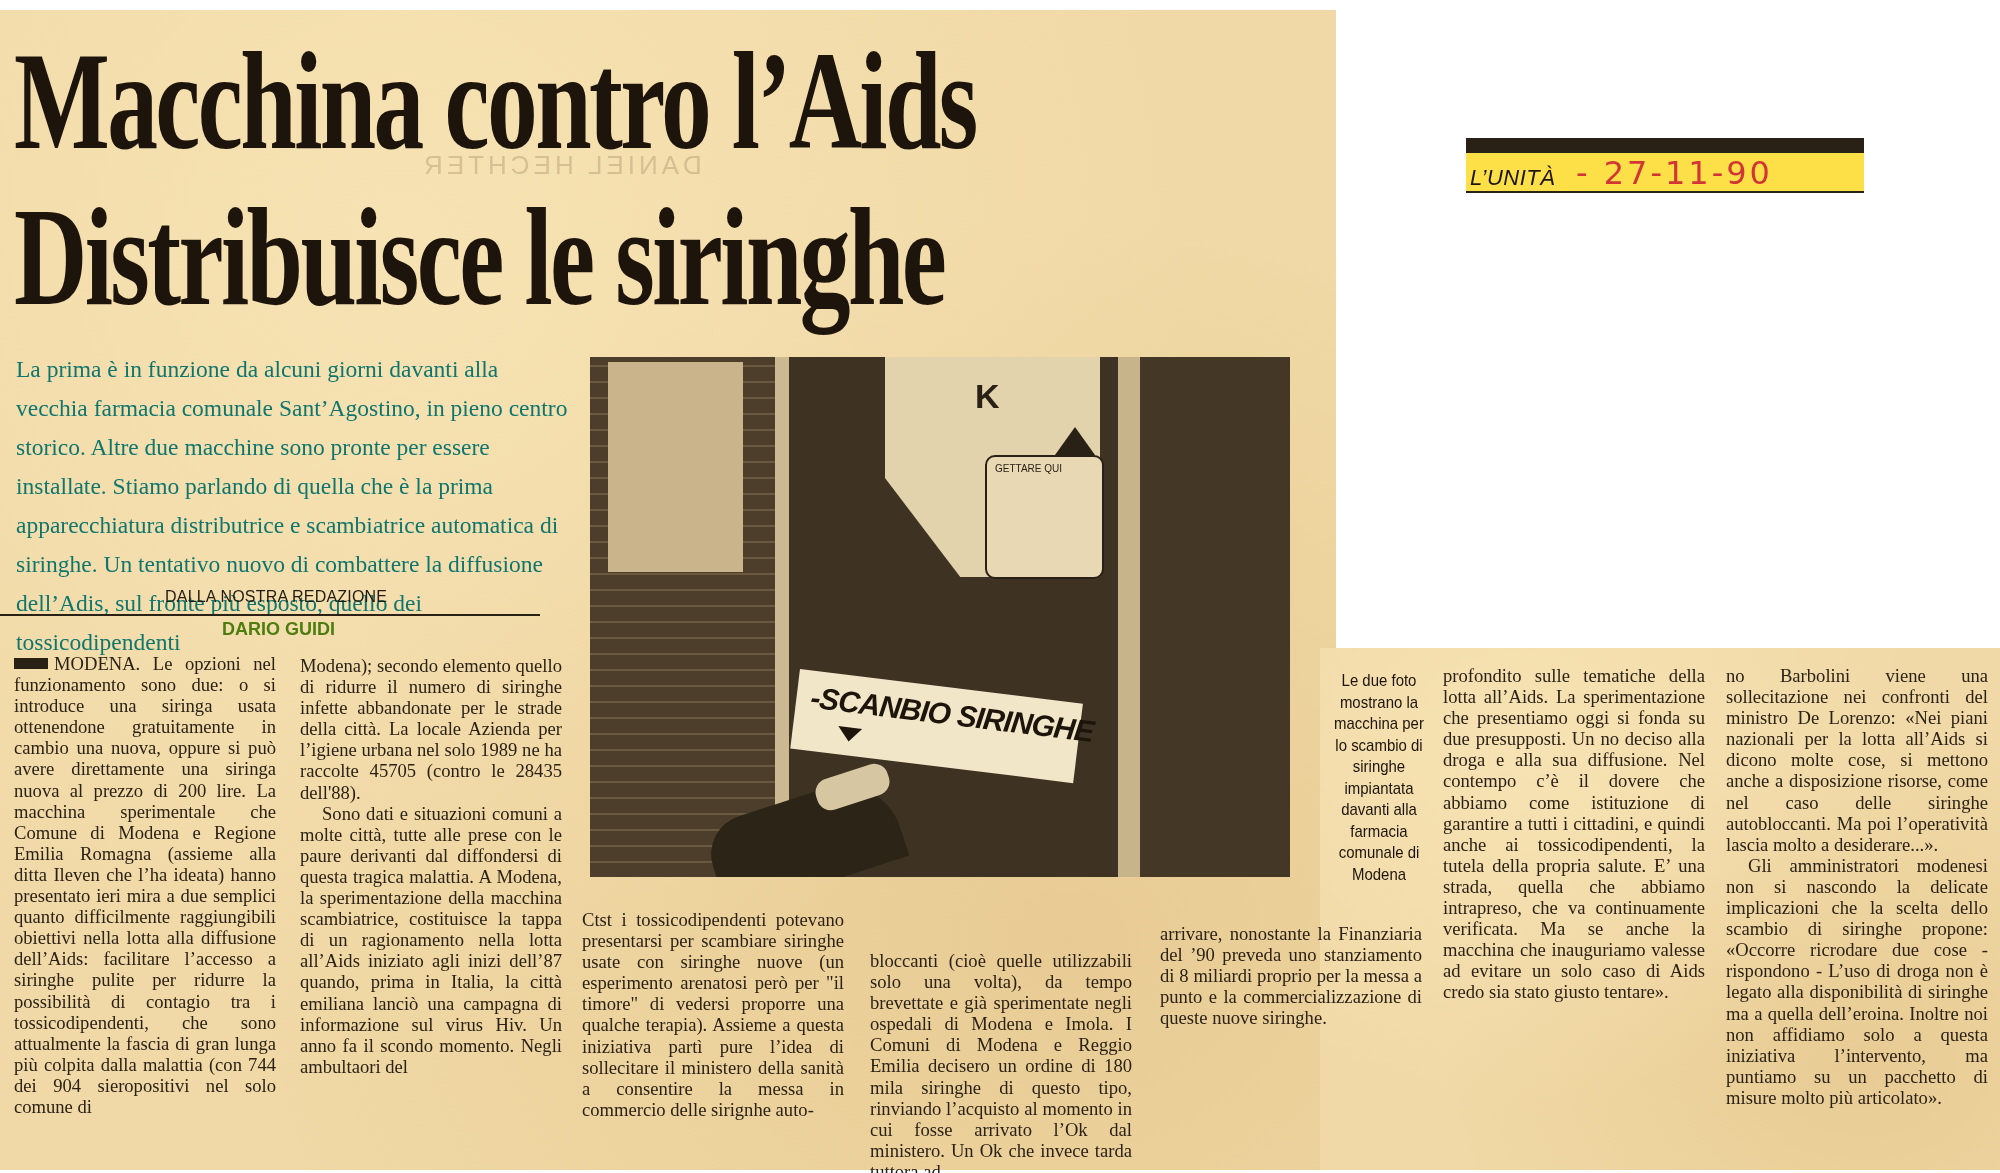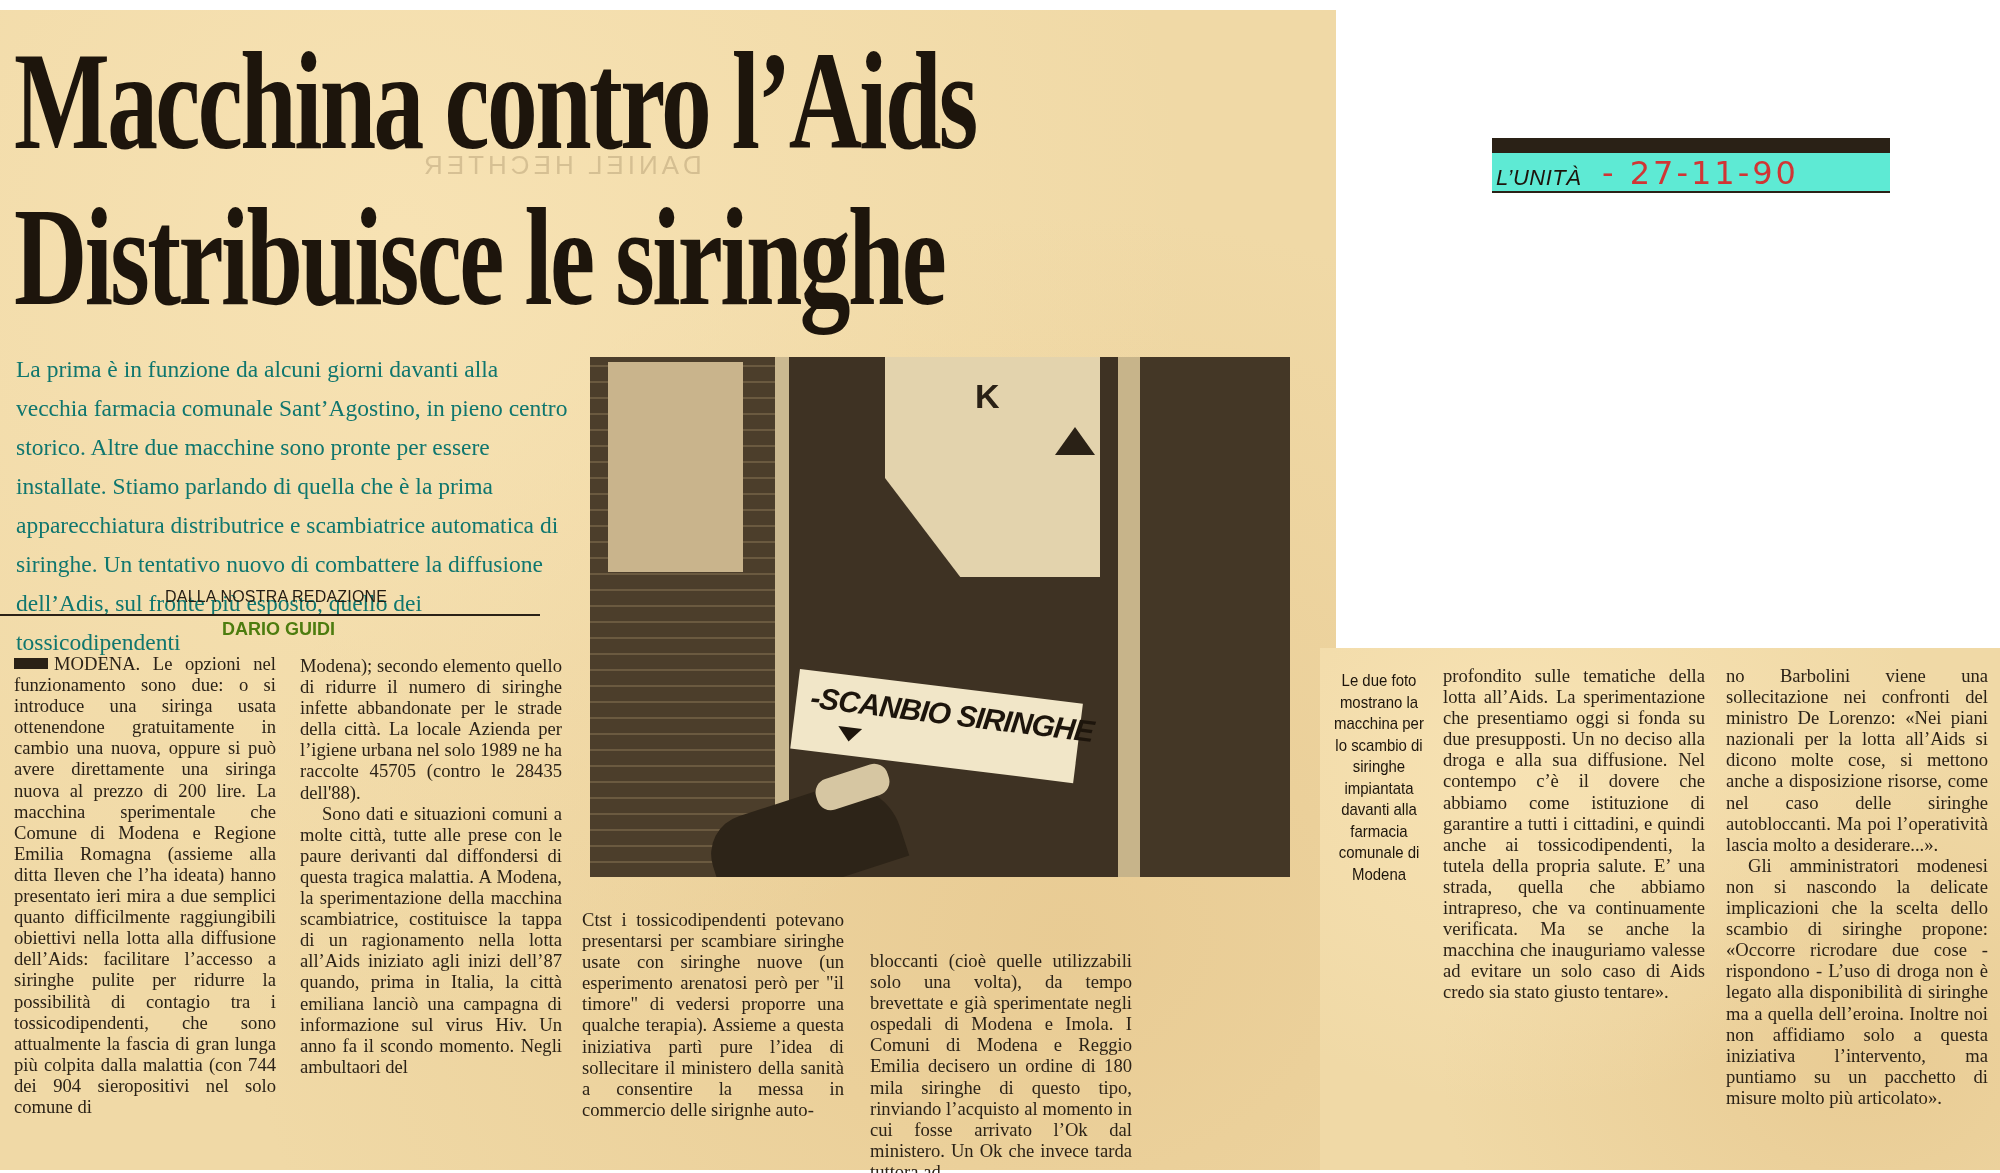--- a/index.html
+++ b/index.html
@@ -68,21 +68,21 @@
                    border-right:12px solid transparent; border-top:14px solid #1d150c; }
   .ph-hand { position:absolute; left:120px; top:440px; width:190px; height:90px; background:#2d2418;
              border-radius:40px 60px 0 0; transform:rotate(-18deg); }
   .ph-fingers { position:absolute; left:225px; top:414px; width:75px; height:32px; background:#d6c6a2;
                 border-radius:14px; transform:rotate(-18deg); }
 
   .caption { position:absolute; left:1320px; top:670px; width:118px; text-align:center;
              font-family:"Liberation Sans", sans-serif; font-size:17px; line-height:21.5px; color:#1d150c;
              transform:scaleX(0.88); transform-origin:center top; }
 
-  .date-slip { position:absolute; left:1466px; top:138px; width:398px; height:55px; background:#5eead4;margin-left:26px; }
+  .date-slip { position:absolute; left:1466px; top:138px; width:398px; height:55px; background:#fde047; }
   .date-slip-bar { position:absolute; left:0; top:0; width:100%; height:15px; background:#2a2116; }
   .date-slip-rule { position:absolute; left:0; bottom:0; width:100%; height:2px; background:#2a2116; }
   .date-paper { position:absolute; left:4px; top:27px; font-family:"Liberation Sans", sans-serif; font-style:italic;
                 font-size:22px; color:#1d150c; letter-spacing:0.5px; }
   .date-hand { position:absolute; left:110px; top:16px; font-family:"DejaVu Sans", sans-serif; font-size:32px;
                color:#d13535; letter-spacing:3px; font-weight:normal; }
 </style>
 </head>
 <body>
 
@@ -111,39 +111,43 @@
 
 <div id="col3" class="col">
   <p>Ctst i tossicodipendenti potevano presentarsi per scambiare siringhe usate con siringhe nuove (un esperimento arenatosi però per "il timore" di vedersi proporre una qualche terapia). Assieme a questa iniziativa partì pure l’idea di sollecitare il ministero della sanità a consentire la messa in commercio delle sirignhe auto-</p>
 </div>
 
 <div id="col4" class="col">
   <p>bloccanti (cioè quelle utilizzabili solo una volta), da tempo brevettate e già sperimentate negli ospedali di Modena e Imola. I Comuni di Modena e Reggio Emilia decisero un ordine di 180 mila siringhe di questo tipo, rinviando l’acquisto al momento in cui fosse arrivato l’Ok dal ministero. Un Ok che invece tarda tuttora ad</p>
 </div>
 
 <div id="col5" class="col">
+  <p>arrivare, nonostante la Finanziaria del ’90 preveda uno stanziamento di 8 miliardi proprio per la messa a punto e la commercializzazione di queste nuove siringhe.</p>
 </div>
 
 <div id="col6" class="col">
   <p>profondito sulle tematiche della lotta all’Aids. La sperimentazione che presentiamo oggi si fonda su due presupposti. Un no deciso alla droga e alla sua diffusione. Nel contempo c’è il dovere che abbiamo come istituzione di garantire a tutti i cittadini, e quindi anche ai tossicodipendenti, la tutela della propria salute. E’ una strada, quella che abbiamo intrapreso, che va continuamente verificata. Ma se anche la macchina che inauguriamo valesse ad evitare un solo caso di Aids credo sia stato giusto tentare».</p>
 </div>
 
 <div id="col7" class="col">
   <p>no Barbolini viene una sollecitazione nei confronti del ministro De Lorenzo: «Nei piani nazionali per la lotta all’Aids si dicono molte cose, si mettono anche a disposizione risorse, come nel caso delle siringhe autobloccanti. Ma poi l’operatività lascia molto a desiderare...».</p>
   <p class="indent">Gli amministratori modenesi non si nascondo la delicate implicazioni che la scelta dello scambio di siringhe propone: «Occorre ricrodare due cose - rispondono - L’uso di droga non è legato alla disponibilità di siringhe ma a quella dell’eroina. Inoltre noi non affidiamo solo a questa iniziativa l’intervento, ma puntiamo su un pacchetto di misure molto più articolato».</p>
 </div>
 
 <div class="photo">
   <div class="ph-wall"></div>
   <div class="ph-window"></div>
   <div class="ph-post"></div>
   <div class="ph-machine"></div>
   <div class="ph-panel"></div>
   <div class="ph-k">K</div>
   <div class="ph-tri"></div>
+  <div class="ph-box">
+    <span class="ph-box-label">GETTARE QUI</span>
+  </div>
   <div class="ph-frame"></div>
   <div class="ph-door"></div>
   <div class="ph-sign">
     <span class="ph-sign-text">-SCANBIO SIRINGHE</span>
     <span class="ph-sign-arrow"></span>
   </div>
   <div class="ph-hand"></div>
   <div class="ph-fingers"></div>
 </div>
 

